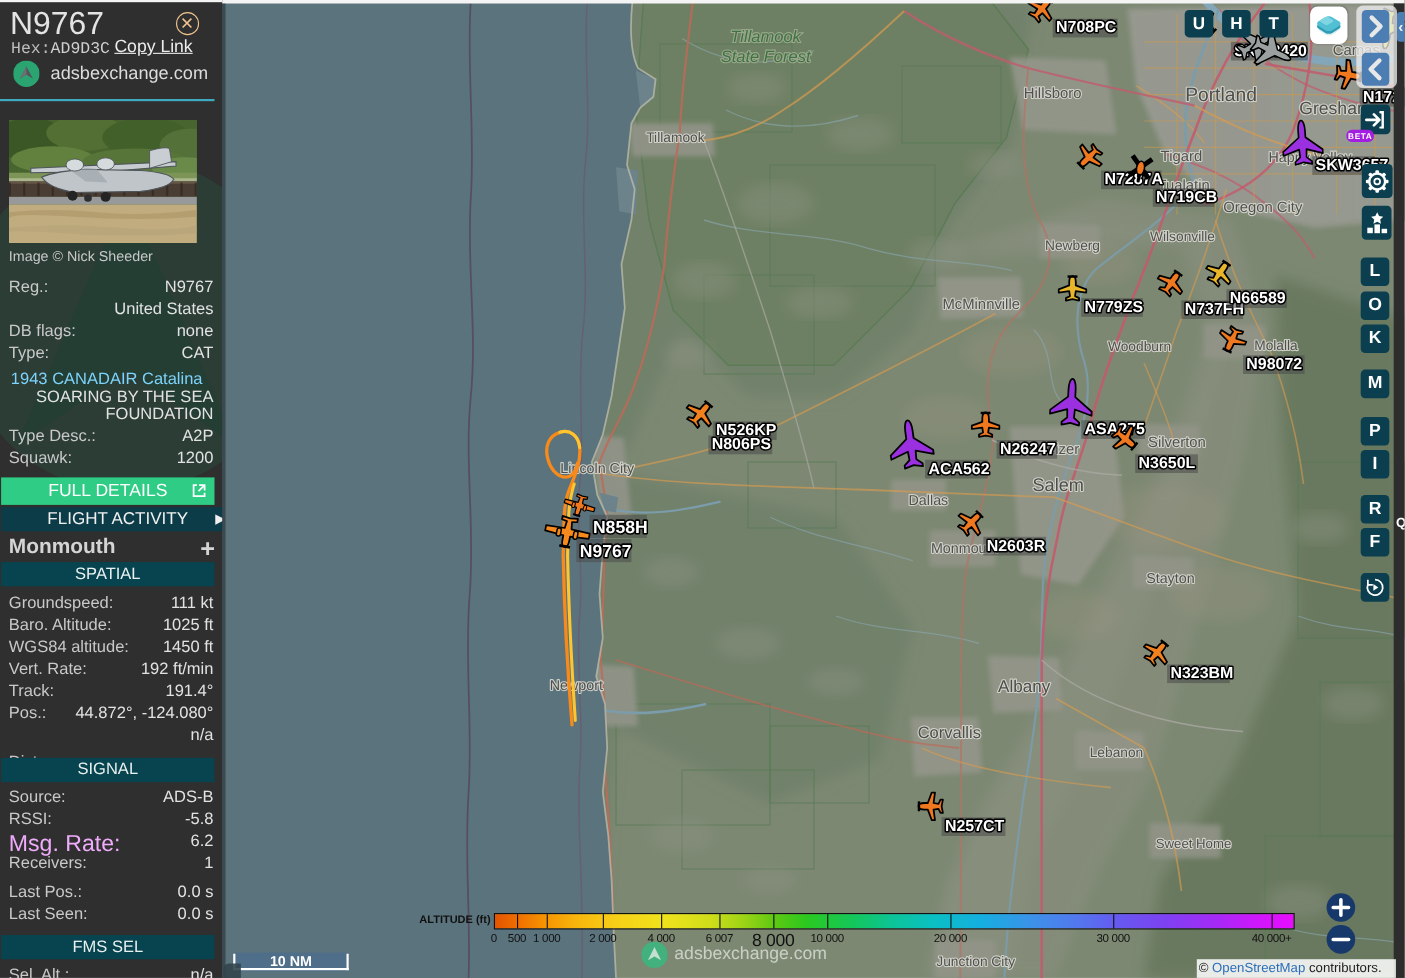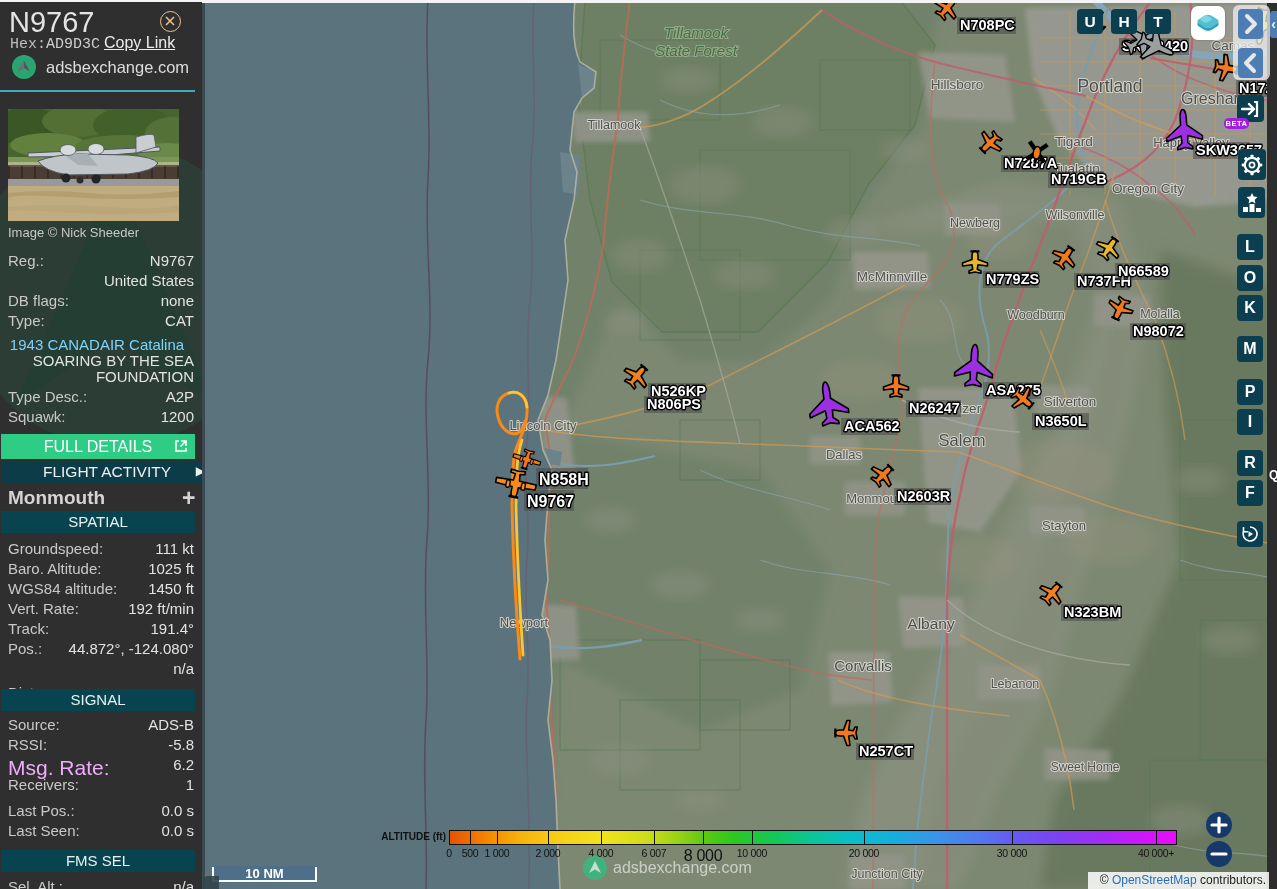--- a/index.html
+++ b/index.html
@@ -395,21 +395,21 @@
 <div class="abs" style="left:839px;top:847px;width:50px;text-align:center;font-size:10.5px;color:#111;letter-spacing:-0.3px">20 000</div>
 <div class="abs" style="left:1012px;top:831px;width:1px;height:13px;background:#111"></div>
 <div class="abs" style="left:987px;top:847px;width:50px;text-align:center;font-size:10.5px;color:#111;letter-spacing:-0.3px">30 000</div>
 <div class="abs" style="left:1156px;top:831px;width:1px;height:13px;background:#111"></div>
 <div class="abs" style="left:1131px;top:847px;width:50px;text-align:center;font-size:10.5px;color:#111;letter-spacing:-0.3px">40 000+</div>
 <div class="abs" style="left:376px;top:831px;width:70px;text-align:right;font-size:10px;font-weight:bold;color:#111">ALTITUDE (ft)</div>
 <div class="abs" style="left:583px;top:856px;width:200px;height:24px"><svg width="24" height="24">
         <circle cx="12" cy="12" r="12" fill="#3cb67e" opacity="0.9"></circle>
         <path d="M12 5 L18 17 L12 13.5 L6 17 Z" fill="#d8e8de" opacity="0.85"></path>
       </svg><span style="position:absolute;left:30px;top:3px;font-size:16px;color:rgba(255,255,255,.6)">adsbexchange.com</span></div>
-<div class="abs" style="left:1088px;top:872px;width:181px;height:17px;background:rgba(255,255,255,.85);font-size:12px;color:#222;text-align:right;line-height:17px;padding-right:3px">© <span style="color:#2a6ebb">OpenStreetMap</span> contributors.</div>
+<div class="abs" style="left:1088px;top:872px;width:181px;height:17px;background:rgba(255,255,255,.85);font-size:12px;color:#222;text-align:right;line-height:17px;padding-right:13px">© <span style="color:#2a6ebb">OpenStreetMap</span> contributors.</div>
 <div class="abs" style="left:1206px;top:812px;width:26px;height:26px;border-radius:50%;background:#17386b;color:#fff"><svg width="26" height="26">
         <path d="M13 6 L13 20 M6 13 L20 13" stroke="#fff" stroke-width="3.2" stroke-linecap="round"></path>
       </svg></div>
 <div class="abs" style="left:1206px;top:841px;width:26px;height:26px;border-radius:50%;background:#17386b;color:#fff"><svg width="26" height="26">
         <path d="M6 13 L20 13" stroke="#fff" stroke-width="3.2" stroke-linecap="round"></path>
       </svg></div>
 <div class="abs" style="left:203px;top:876px;width:16px;height:13px;background:#32454c;border-radius:5px 0 0 0;opacity:.9"></div>
 <div class="abs" style="left:0;top:0;width:202px;height:889px;background:#2f2f2f;overflow:hidden">
 <svg class="abs" style="left:0;top:0" width="202" height="520">
         <circle cx="115" cy="295" r="152" fill="#27503f" opacity="0.45"></circle>

